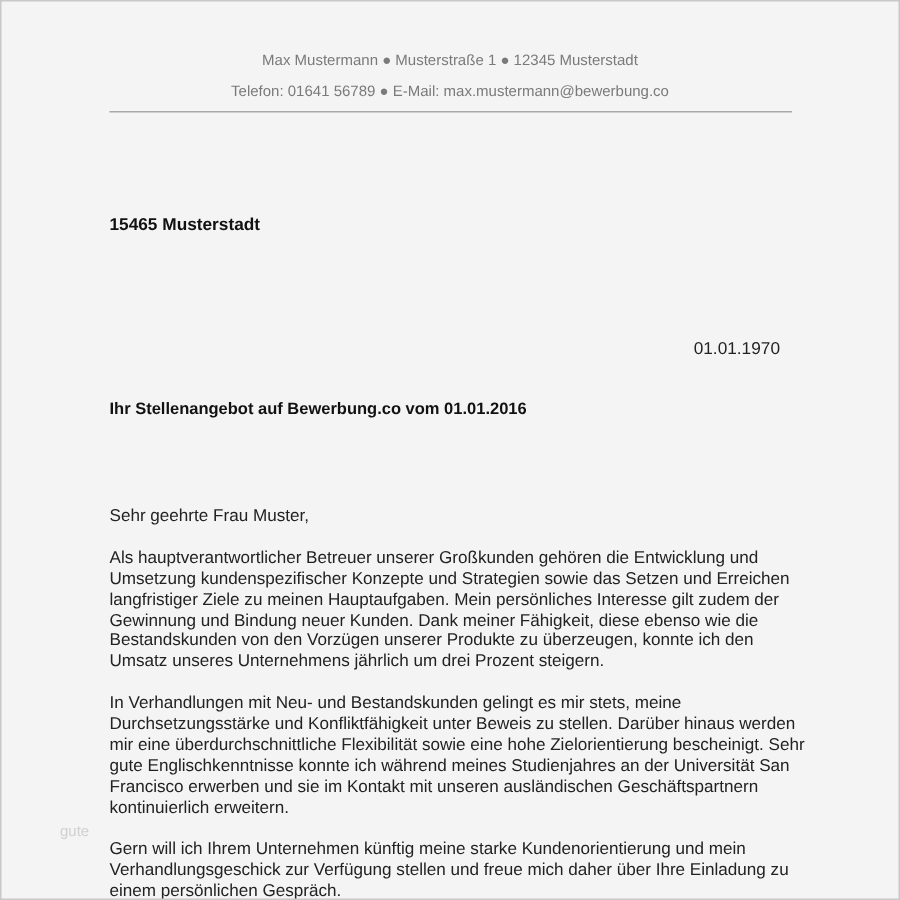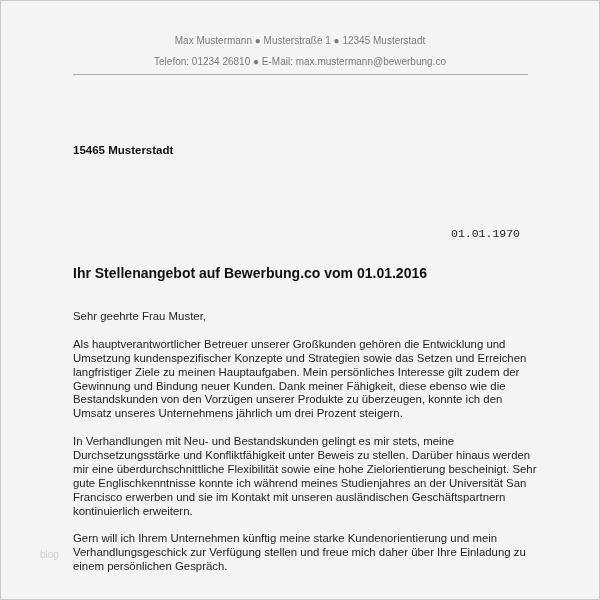--- a/index.html
+++ b/index.html
@@ -49,83 +49,83 @@
       font-size: 11.5px;
       line-height: 14.5px;
       color: #111;
     }
     .date {
       position: absolute;
       right: 79px;
       top: 226px;
       font-size: 11.5px;
       color: #222;
-      font-family: Liberation Mono, monospace;
     }
     .subject {
       position: absolute;
       left: 72px;
       top: 266px;
       color: #111;
     }
     .subject-title {
       font-weight: bold;
       font-size: 14px;
       line-height: 17px;
       letter-spacing: 0.1px;
     }
     .subject-sub {
       font-weight: bold;
-      font-size: 14px;
+      font-size: 11px;
       line-height: 13px;
     }
     .body-text {
       position: absolute;
       left: 72px;
       top: 309px;
       width: 470px;
       font-size: 11.4px;
       line-height: 13.9px;
       color: #222;
     }
     .body-text p {
       margin: 0 0 13.9px 0;
     }
     .salutation {
       margin-bottom: 13.9px;
+      margin-top: 28px;
     }
     .watermark {
       position: absolute;
       left: 39px;
       top: 548px;
       font-size: 10px;
       color: #d0d0d0;
     }
   </style>
 </head>
 <body>
 
 <div class="page">
 
   <div class="sender sender-line1">Max Mustermann ● Musterstraße 1 ● 12345 Musterstadt</div>
-  <div class="sender sender-line2">Telefon: 01234 26810 ● E-Mail: max.mustermann@bewerbung.co</div>
+  <div class="sender sender-line2">Telefon: 01641 56789 ● E-Mail: max.mustermann@bewerbung.co</div>
 
   <div class="rule"></div>
 
   <div class="recipient">
     <div>15465 Musterstadt</div>
   </div>
 
   <div class="date">01.01.1970</div>
 
   <div class="subject">
     <div class="subject-sub">Ihr Stellenangebot auf Bewerbung.co vom 01.01.2016</div>
   </div>
 
   <div class="body-text">
     <div class="salutation">Sehr geehrte Frau Muster,</div>
     <p>Als hauptverantwortlicher Betreuer unserer Großkunden gehören die Entwicklung und Umsetzung kundenspezifischer Konzepte und Strategien sowie das Setzen und Erreichen langfristiger Ziele zu meinen Hauptaufgaben. Mein persönliches Interesse gilt zudem der Gewinnung und Bindung neuer Kunden. Dank meiner Fähigkeit, diese ebenso wie die Bestandskunden von den Vorzügen unserer Produkte zu überzeugen, konnte ich den Umsatz unseres Unternehmens jährlich um drei Prozent steigern.</p>
     <p>In Verhandlungen mit Neu- und Bestandskunden gelingt es mir stets, meine Durchsetzungsstärke und Konfliktfähigkeit unter Beweis zu stellen. Darüber hinaus werden mir eine überdurchschnittliche Flexibilität sowie eine hohe Zielorientierung bescheinigt. Sehr gute Englischkenntnisse konnte ich während meines Studienjahres an der Universität San Francisco erwerben und sie im Kontakt mit unseren ausländischen Geschäftspartnern kontinuierlich erweitern.</p>
     <p>Gern will ich Ihrem Unternehmen künftig meine starke Kundenorientierung und mein Verhandlungsgeschick zur Verfügung stellen und freue mich daher über Ihre Einladung zu einem persönlichen Gespräch.</p>
   </div>
 
-  <div class="watermark">blog</div>
+  <div class="watermark">gute</div>
 </div>
 
 </body></html>

